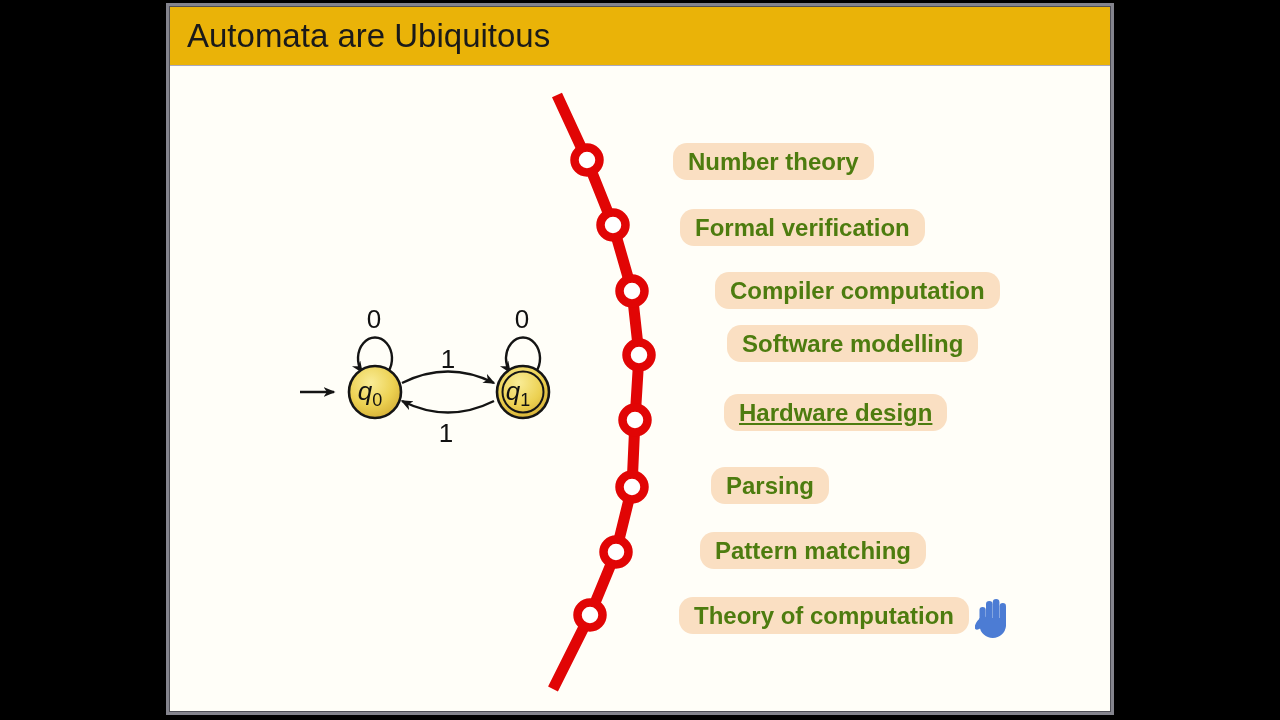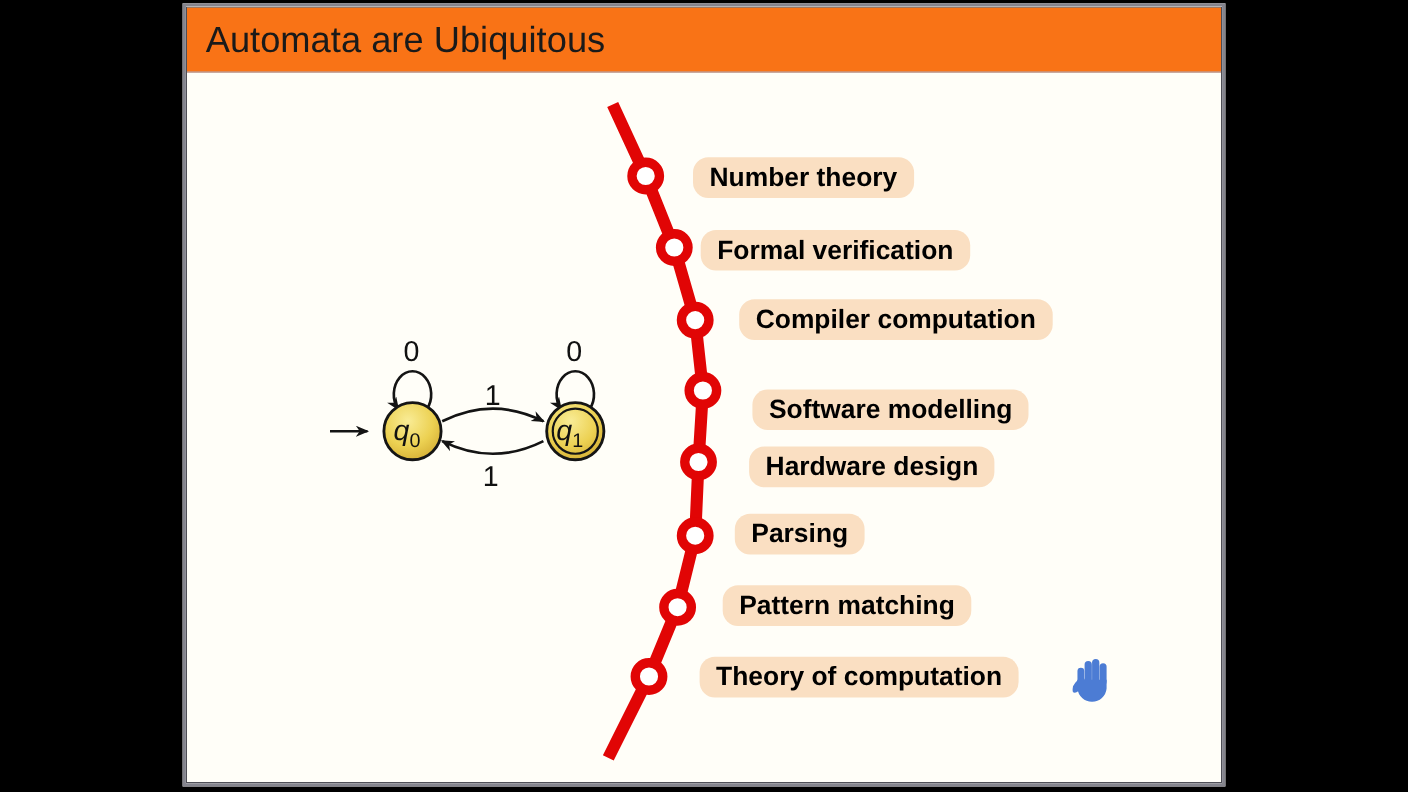--- a/index.html
+++ b/index.html
@@ -16,21 +16,21 @@
     width: 948px; height: 712px;
     box-sizing: border-box;
     background: #fffef8;
     border: 3px solid #84848d;
     box-shadow: inset 0 0 0 1px #4e4e56;
   }
   .header-bar {
     position: absolute;
     left: 1px; top: 1px; right: 1px;
     height: 58px;
-    background: #f97316;
+    background: #eab308;
     border-bottom: 1px solid #aaa9bd;
     display: flex;
     align-items: center;
   }
   .slide-title {
     margin-left: 17px;
     font-size: 33px;
     color: #1a1a1a;
   }
   .rail-svg {
@@ -38,30 +38,31 @@
     left: 0; top: 0;
     width: 942px; height: 706px;
   }
   .topic-pill {
     position: absolute;
     height: 37px;
     line-height: 37px;
     padding: 0 15px;
     border-radius: 14px;
     background: #fadfc2;
-    color: #000000;
+    color: #4d7c0f;
     font-size: 24px;
     font-weight: bold;
     white-space: nowrap;
+    margin-left: 43px;
   }
   .t0 { left: 461px; top: 137px; }
   .t1 { left: 468px; top: 203px; }
   .t2 { left: 503px; top: 266px; }
-  .t3 { left: 515px; top: 348px; }
-  .t4 { left: 512px; top: 400px; }
+  .t3 { left: 515px; top: 319px; }
+  .t4 { left: 512px; top: 388px; text-decoration: underline; }
   .t5 { left: 499px; top: 461px; }
   .t6 { left: 488px; top: 526px; }
   .t7 { left: 467px; top: 591px; }
   .automaton-svg {
     position: absolute;
     left: 127px; top: 292px;
     width: 280px; height: 150px;
   }
   .hand-cursor {
     position: absolute;

